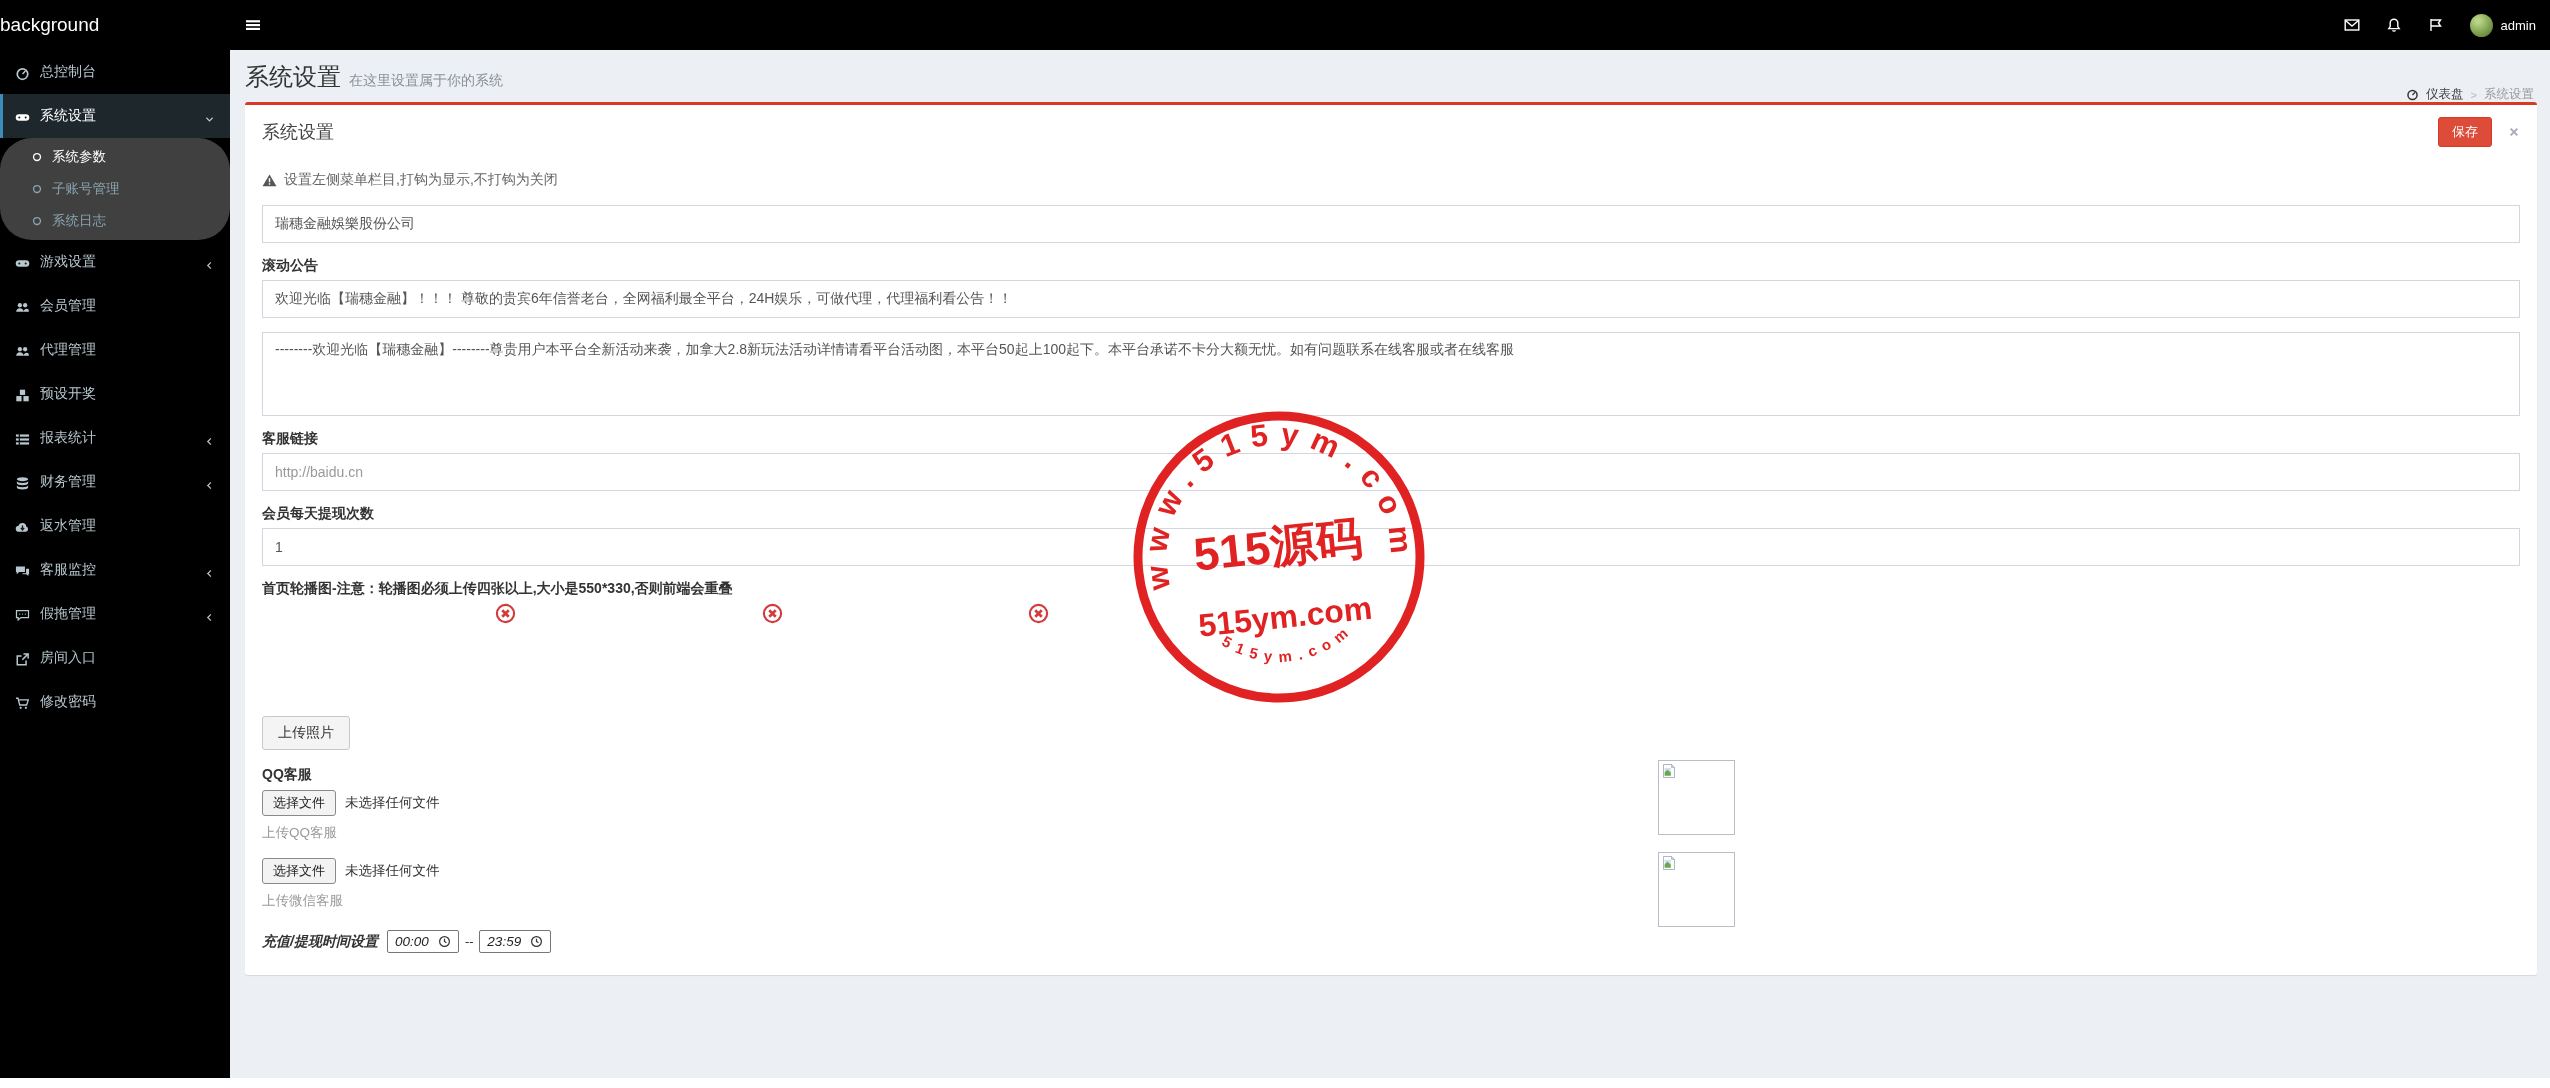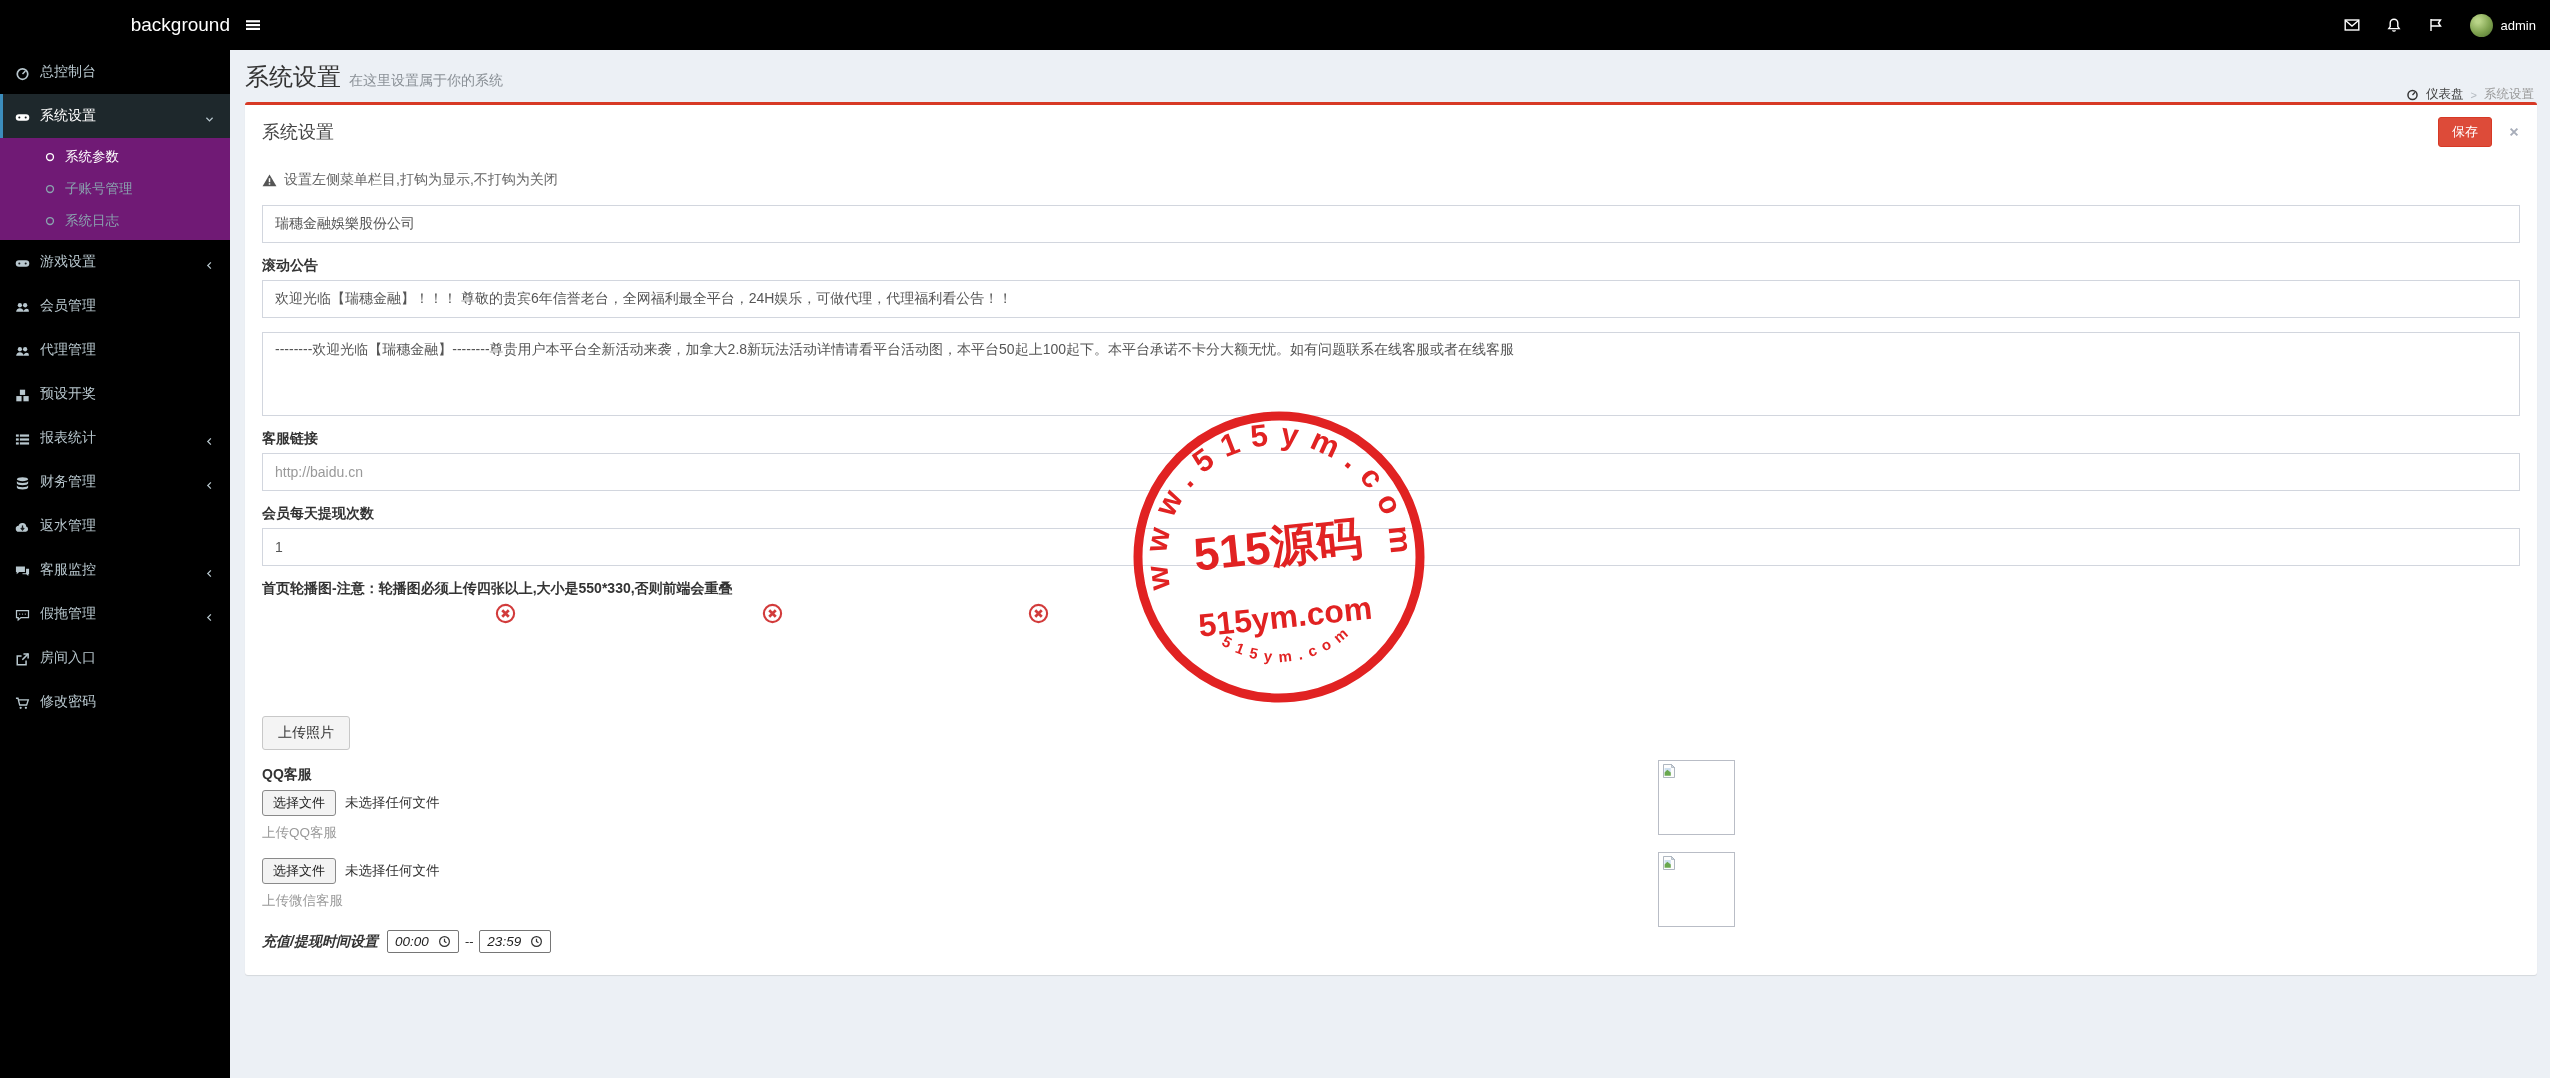--- a/index.html
+++ b/index.html
@@ -3,37 +3,37 @@
 <meta charset="utf-8">
 <style>
   * { margin:0; padding:0; box-sizing:border-box; }
   html,body { width:2550px; height:1088px; background:#fff; overflow:hidden;
     font-family:"Liberation Sans","DejaVu Sans",sans-serif; }
   .wrapper { position:relative; width:2550px; height:1078px; }
 
   
   .navbar { position:absolute; top:0; left:0; width:2550px; height:50px; background:#000; z-index:30; }
   .brand { position:absolute; left:0; top:0; width:230px; height:50px; line-height:50px;
-    text-align:right; color:#fff; font-size:19px; cursor:pointer; }
+    text-align:left; color:#fff; font-size:19px; cursor:pointer; }
   .nav-toggle { position:absolute; left:245px; top:17px; width:16px; height:16px; color:#fff; cursor:pointer; }
   .nav-right { position:absolute; right:14px; top:0; height:50px; display:flex; align-items:center; gap:26px; }
   .nav-ico { width:16px; height:16px; color:#fff; cursor:pointer; }
   .nav-user { display:flex; align-items:center; gap:8px; cursor:pointer; }
   .avatar { width:23px; height:23px; border-radius:50%;
     background:radial-gradient(circle at 35% 30%, #b9d488 10%, #7fa24f 55%, #4c6e2e 100%); }
   .nav-user span.uname { color:#fff; font-size:13px; }
 
   
   .sidebar { position:absolute; top:50px; left:0; width:230px; height:1028px; background:#000; z-index:20; }
   .sitem { display:flex; align-items:flex-end; gap:10px; padding:13px 15px 13px 12px;
     color:#b8c7ce; font-size:14px; border-left:3px solid transparent; cursor:pointer; text-decoration:none; }
   .sitem .mico { width:15px; height:15px; flex:0 0 15px; }
   .sitem .chev { margin-left:auto; width:11px; height:11px; color:#b8c7ce; }
   .sitem.active { background:#1e282c; color:#fff; border-left-color:#3c8dbc; }
-  .submenu { background:#701a75; padding:3px 17px; }
+  .submenu { background:#404040; padding:3px 4px;border-radius:32px; }
   .ssub { display:flex; align-items:center; gap:9px; padding:7px 15px 7px 27px;
     color:#8aa4af; font-size:13.5px; cursor:pointer; text-decoration:none; }
   .ssub .sico { width:12px; height:12px; flex:0 0 12px; }
   .ssub.active { color:#fff; }
 
   
   .content { position:absolute; left:230px; top:50px; width:2320px; height:1028px; background:#ecf0f5; }
   .content-header { position:relative; padding:11px 15px 9px; }
   .content-header h1 { font-size:24px; font-weight:400; color:#333; display:flex; align-items:baseline; gap:8px; }
   .content-header small { font-size:14px; color:#8a9096; font-weight:400; }

